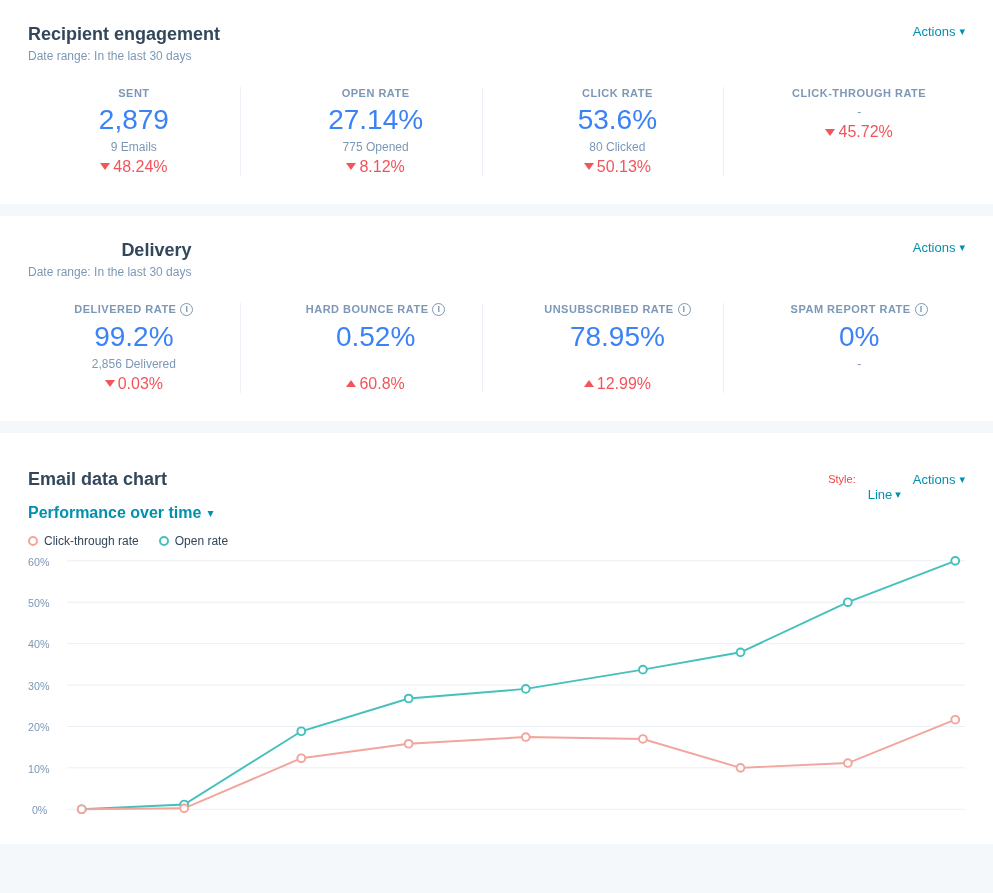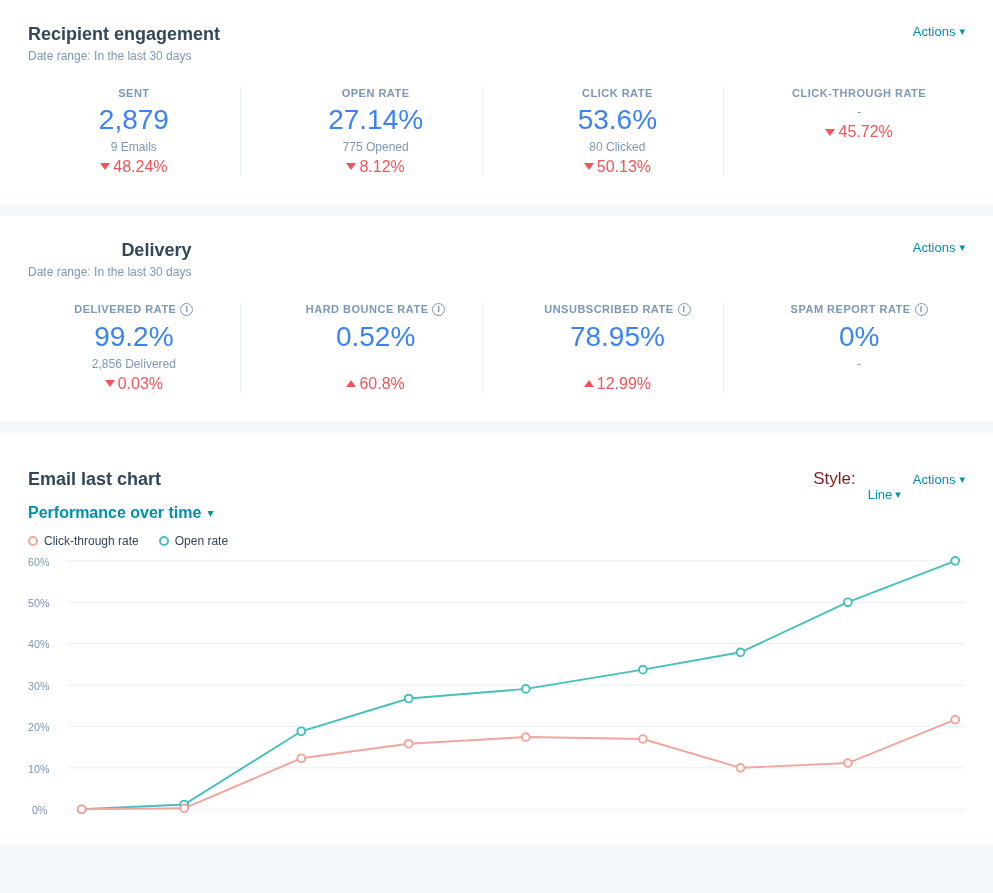--- a/index.html
+++ b/index.html
@@ -155,22 +155,22 @@
       color: #33475b;
     }
 
     .chart-controls {
       display: flex;
       align-items: center;
       gap: 12px;
     }
 
     .style-label {
-      font-size: 17px;
-      color: #7f1d1d;
+      font-size: 11px;
+      color: #ef4444;
     }
 
     .style-value {
       color: #0091ae;
       font-size: 13px;
       cursor: pointer;
       display: flex;
       align-items: center;
       gap: 3px;
       margin-top: 30px;
@@ -383,21 +383,21 @@
       <div class="metric-sub dash">-</div>
       <div class="metric-change">&nbsp;</div>
     </div>
   </div>
 </div>
 
 <div class="section-divider"></div>
 
 <div class="chart-section">
   <div class="chart-header">
-    <div class="chart-title">Email last chart</div>
+    <div class="chart-title">Email data chart</div>
     <div class="chart-controls">
       <span class="style-label">Style:</span>
       <span class="style-value">Line</span>
       <button class="actions-btn">Actions</button>
     </div>
   </div>
 
   <div class="performance-dropdown">
     <span class="performance-label">Performance over time</span>
     <span class="dropdown-arrow">▾</span>

